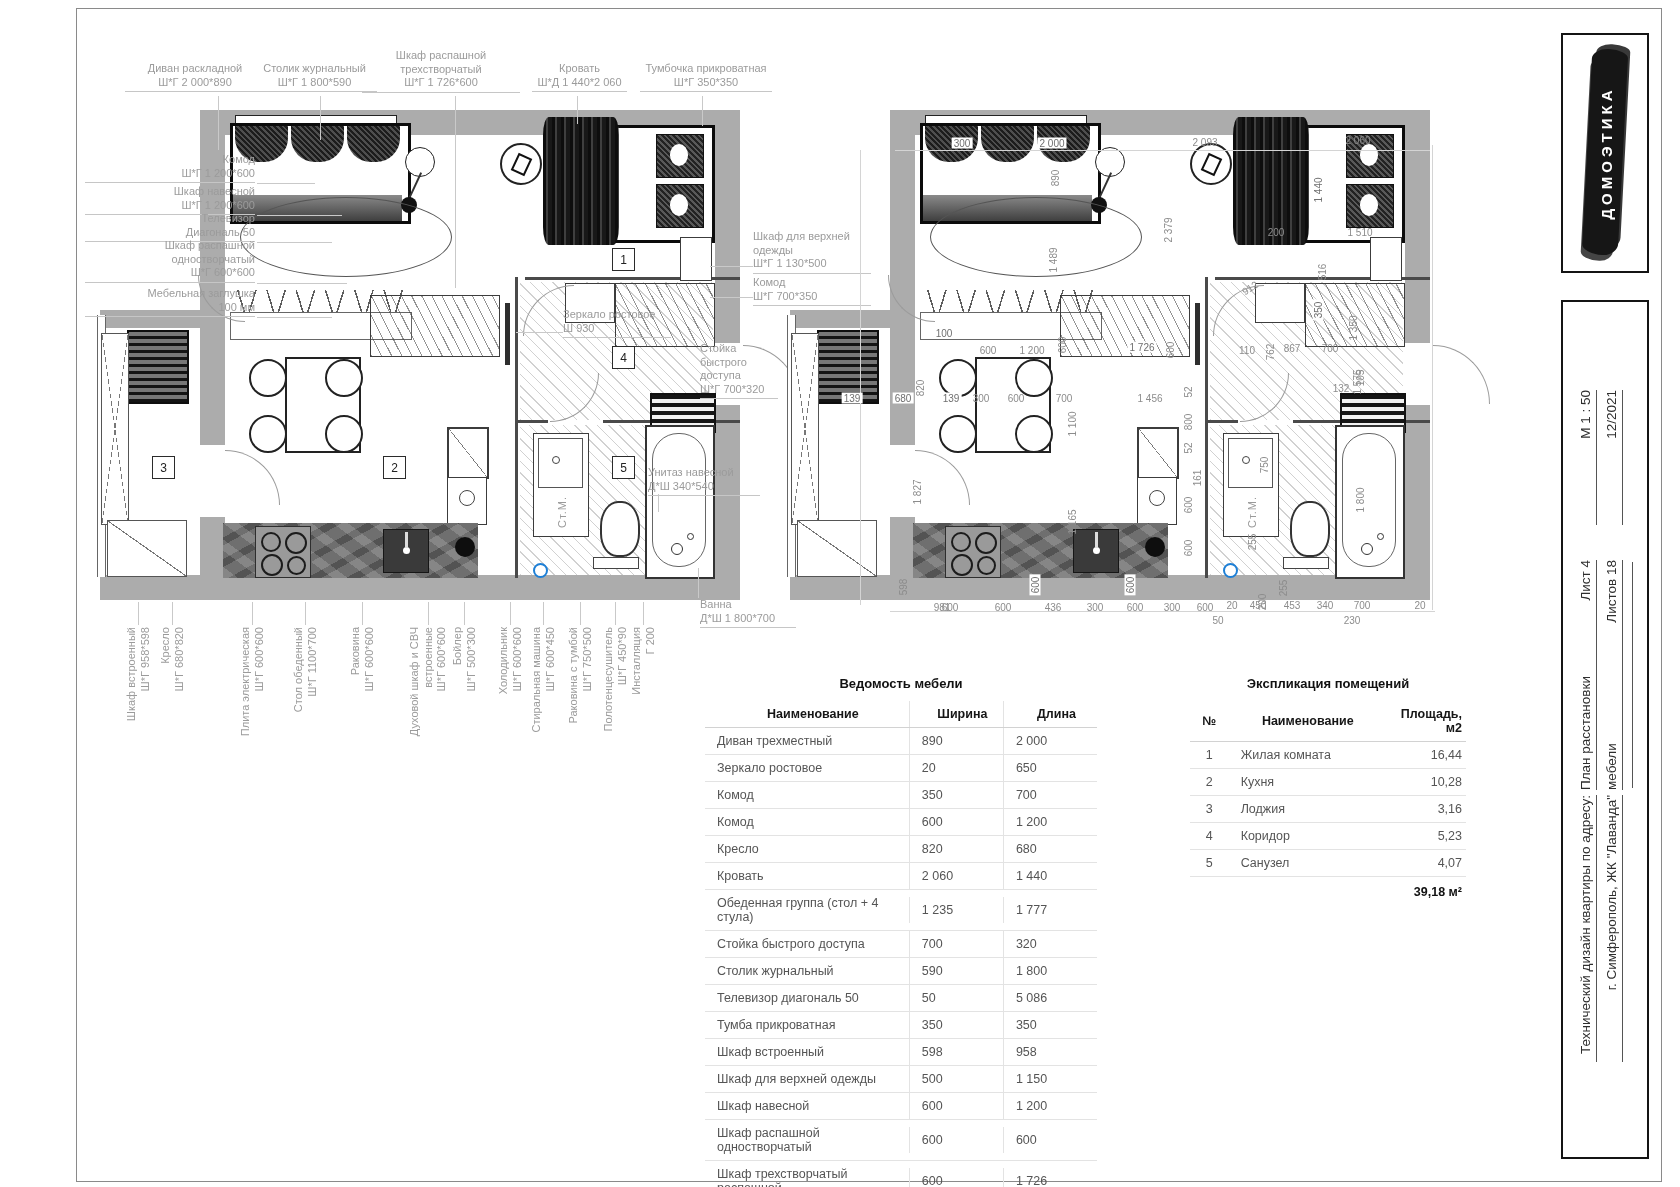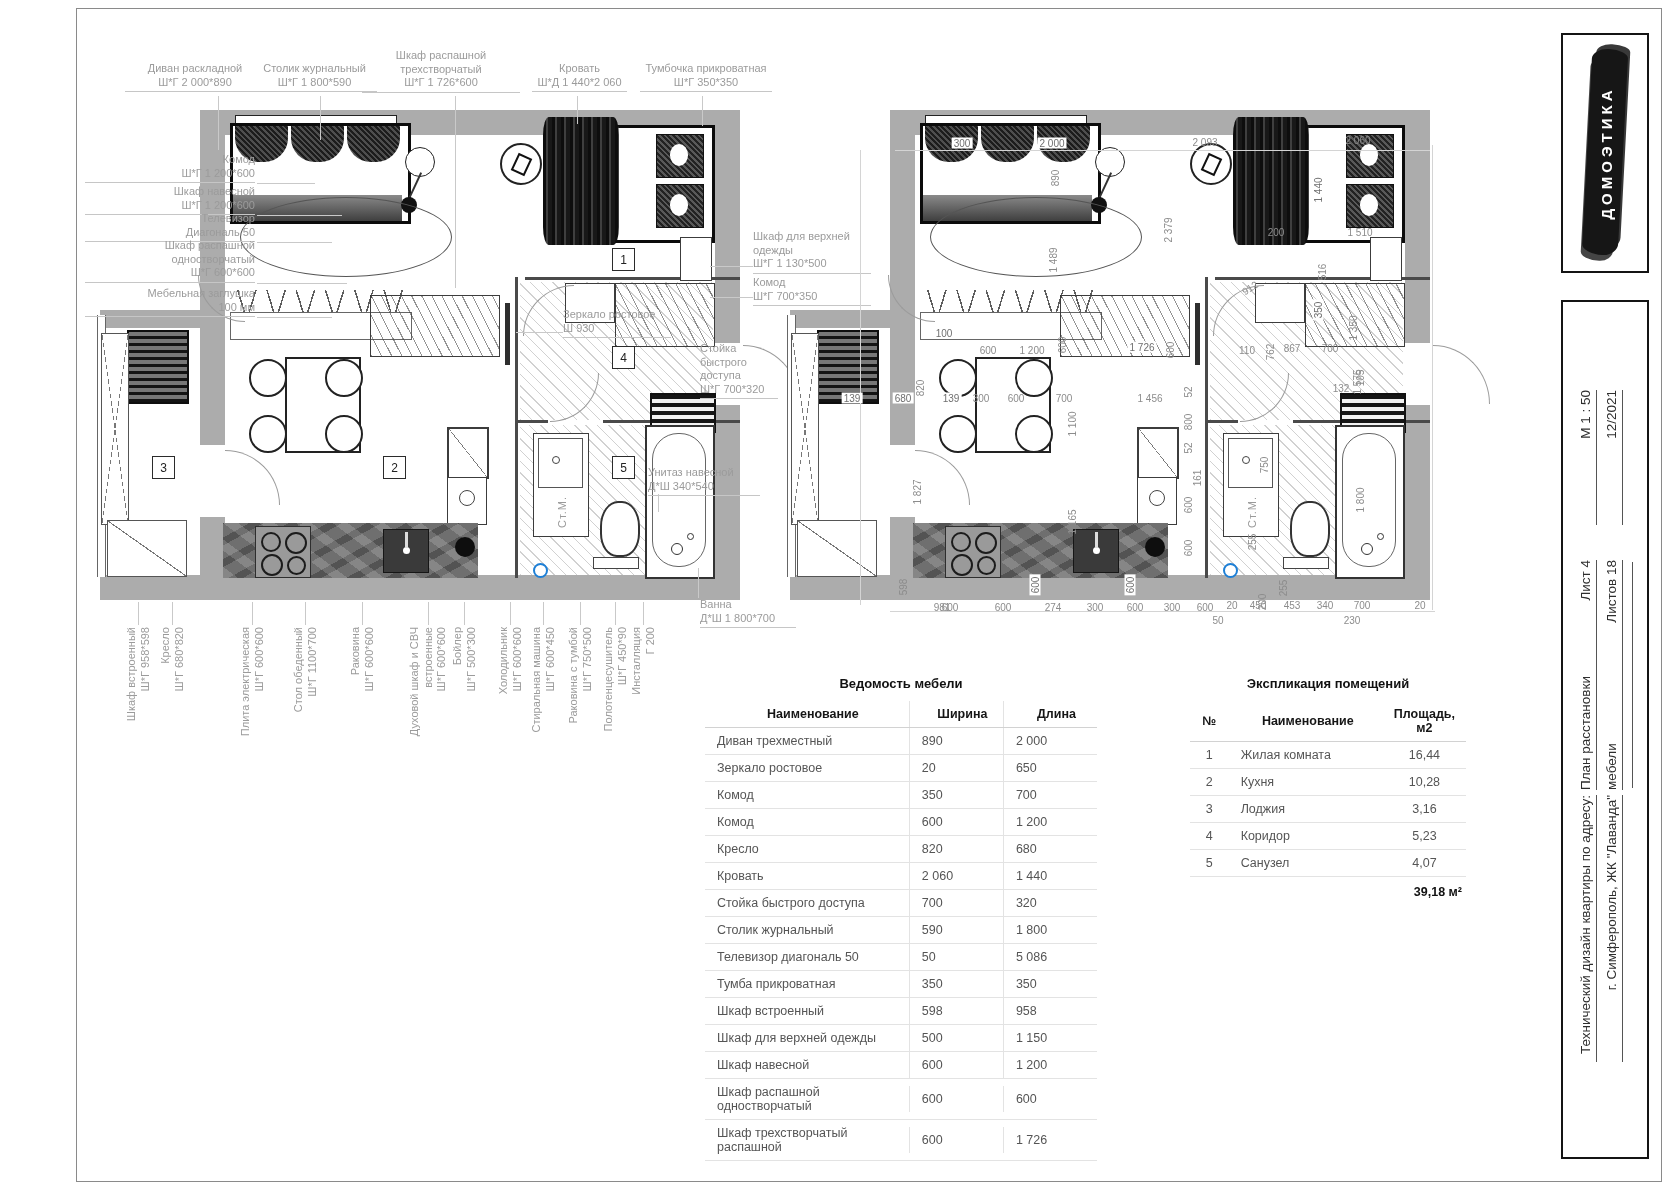--- a/index.html
+++ b/index.html
@@ -57,21 +57,21 @@
   .dim.chip{background:#fff;padding:0 2px;color:#6f6f6f;}
   .dimline{position:absolute;background:#d4d4d4;}
   
   .tbl{position:absolute;font-size:12.5px;color:#555;}
   .tbl .title{font-weight:bold;color:#111;text-align:center;font-size:13px;margin-bottom:10px;}
   .trow{display:flex;border-bottom:1px solid #e3e3e3;align-items:center;}
   .trow.head{font-weight:bold;color:#161616;border-bottom:1px solid #d2d2d2;}
   .tc{padding:6px 0 6px 12px;box-sizing:border-box;}
   .sep{border-left:1px solid #e3e3e3;}
   .furnc0{width:52%;} .furnc1{width:24%;} .furnc2{width:24%;}
-  .explc0{width:14%;text-align:center;padding-left:0;} .explc1{width:53%;} .explc2{width:33%;text-align:center;padding-right:4px;}
+  .explc0{width:14%;text-align:center;padding-left:0;} .explc1{width:53%;} .explc2{width:33%;text-align:right;padding-right:4px;}
   .total{font-weight:bold;color:#111;text-align:right;padding:8px 4px 0 0;font-size:12.5px;}
   
   .tb-box{position:absolute;border:2px solid #141414;background:#fff;}
   .tb-rot{position:absolute;transform:rotate(-90deg);transform-origin:0 0;color:#2e2e2e;
      font-size:13.5px;line-height:15px;white-space:nowrap;border-bottom:1px solid #555;
      padding-bottom:3px;text-align:right;}
   .tb-rot.align-start{text-align:left;}
   .tb-vline{position:absolute;width:1px;background:#555;}
   .brush{position:absolute;background:#161616;border-radius:46% 54% 42% 58% / 5% 4% 6% 5%;
      box-shadow:3px -6px 0 -1px rgba(22,22,22,.85), -3px 8px 0 -2px rgba(22,22,22,.8);}
@@ -433,21 +433,21 @@
       <span class="dim v" style="left: 1262px; top: 602px;">200</span>
       <span class="dim v" style="left: 1353px; top: 328px;">1 350</span>
       <span class="dim v" style="left: 1360px; top: 378px;">105</span>
       <span class="dim" style="left: 1341px; top: 388px;">132</span>
       <span class="dim v" style="left: 1360px; top: 500px;">1 800</span>
       <span class="dim v" style="left: 1264px; top: 465px;">750</span>
       <span class="dim v" style="left: 1252px; top: 542px;">255</span>
       <span class="dim" style="left: 942px; top: 607px;">981</span>
       <span class="dim" style="left: 950px; top: 607px;">600</span>
       <span class="dim" style="left: 1003px; top: 607px;">600</span>
-      <span class="dim" style="left: 1053px; top: 607px;">274</span>
+      <span class="dim" style="left: 1053px; top: 607px;">436</span>
       <span class="dim" style="left: 1095px; top: 607px;">300</span>
       <span class="dim" style="left: 1135px; top: 607px;">600</span>
       <span class="dim" style="left: 1172px; top: 607px;">300</span>
       <span class="dim" style="left: 1205px; top: 607px;">600</span>
       <span class="dim" style="left: 1232px; top: 605px;">20</span>
       <span class="dim" style="left: 1258px; top: 605px;">450</span>
       <span class="dim" style="left: 1292px; top: 605px;">453</span>
       <span class="dim" style="left: 1325px; top: 605px;">340</span>
       <span class="dim" style="left: 1362px; top: 605px;">700</span>
       <span class="dim" style="left: 1420px; top: 605px;">20</span>
@@ -487,20 +487,25 @@
           <div class="tc furnc0">Кресло</div>
           <div class="tc furnc1 sep">820</div>
           <div class="tc furnc2 sep">680</div>
         </div>
         <div class="trow">
           <div class="tc furnc0">Кровать</div>
           <div class="tc furnc1 sep">2 060</div>
           <div class="tc furnc2 sep">1 440</div>
         </div>
         <div class="trow">
+          <div class="tc furnc0">Обеденная группа (стол + 4 стула)</div>
+          <div class="tc furnc1 sep">1 235</div>
+          <div class="tc furnc2 sep">1 777</div>
+        </div>
+        <div class="trow">
           <div class="tc furnc0">Стойка быстрого доступа</div>
           <div class="tc furnc1 sep">700</div>
           <div class="tc furnc2 sep">320</div>
         </div>
         <div class="trow">
           <div class="tc furnc0">Столик журнальный</div>
           <div class="tc furnc1 sep">590</div>
           <div class="tc furnc2 sep">1 800</div>
         </div>
         <div class="trow">

